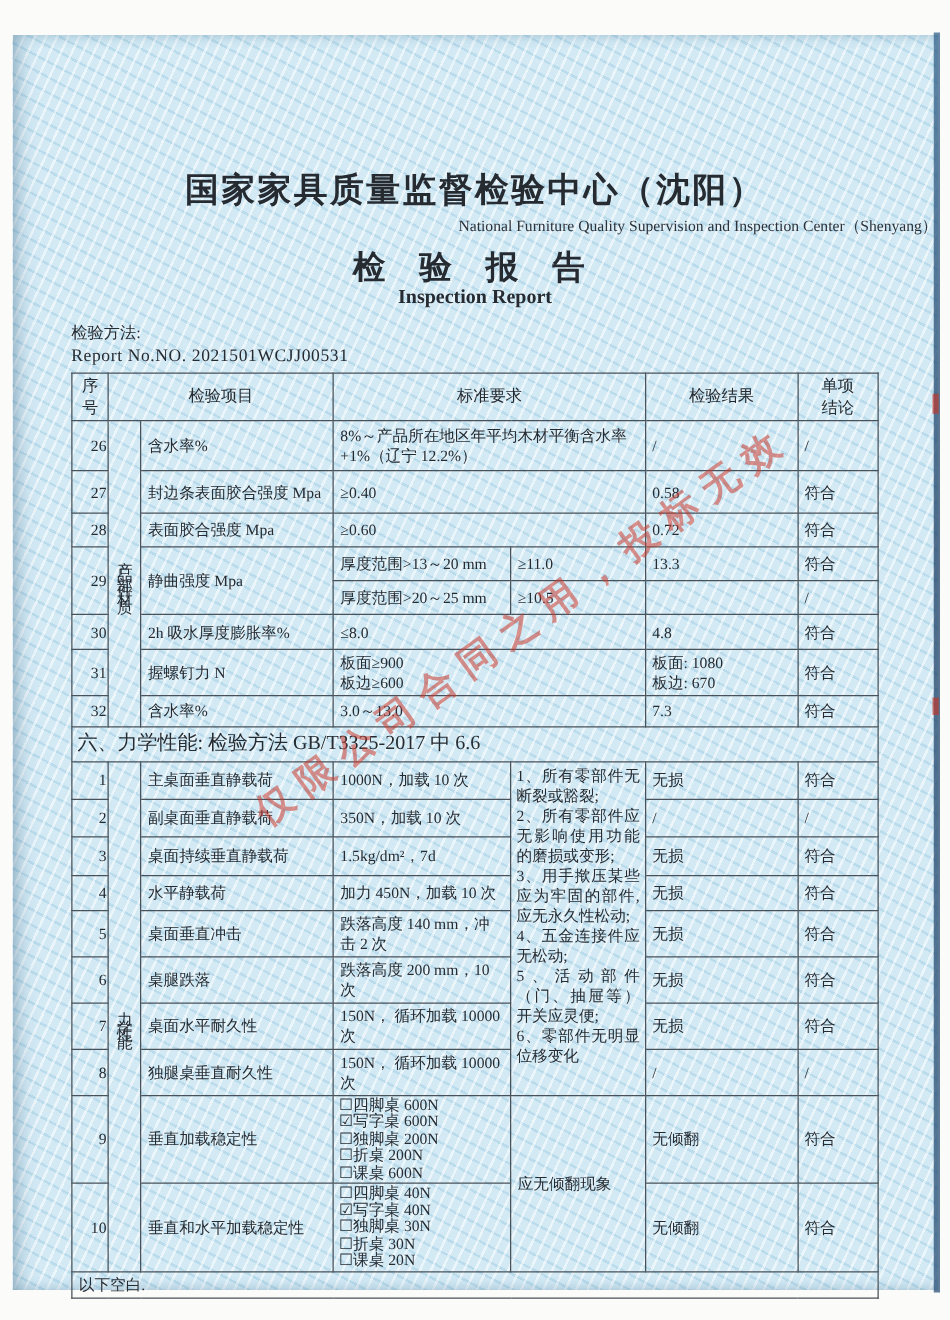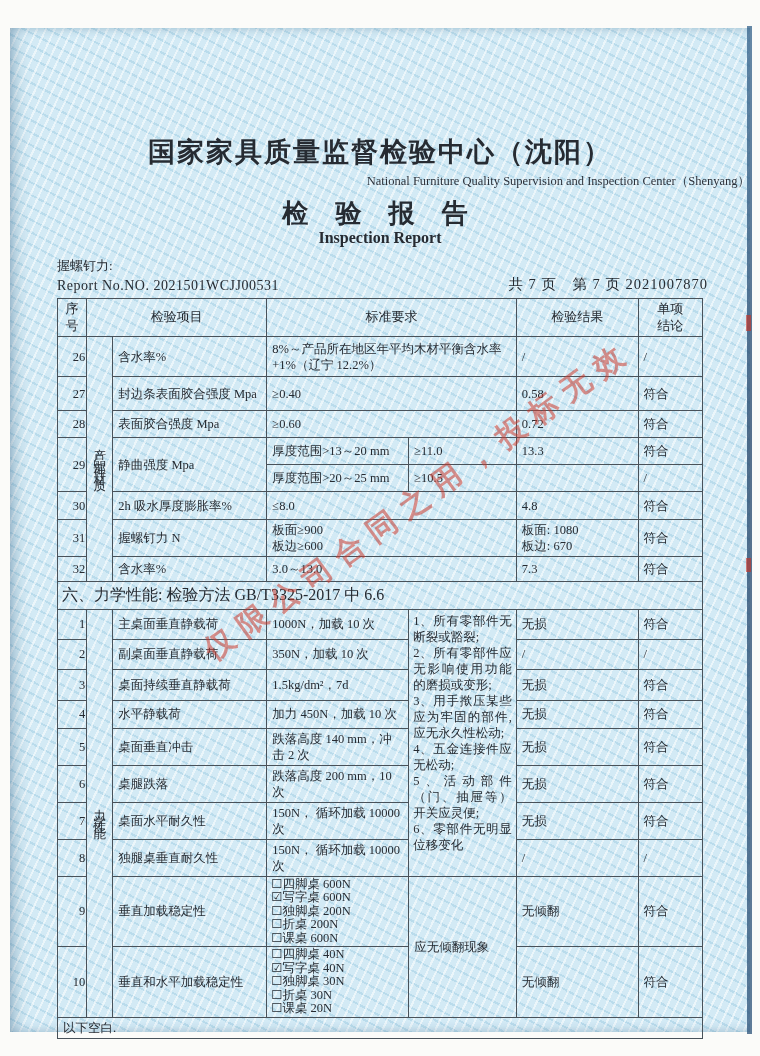--- a/index.html
+++ b/index.html
@@ -63,27 +63,26 @@
 
 <div class="paper">
 
   <div class="org-cn">国家家具质量监督检验中心（沈阳）</div>
   <div class="org-en">National Furniture Quality Supervision and Inspection Center（Shenyang）</div>
   <div class="title-cn">检 验 报 告</div>
   <div class="title-en">Inspection Report</div>
 
   <div class="report-line">
     <div>
-      <div class="rn-label">握螺钉力:</div>
+      <div class="rn-label">检验方法:</div>
       <div class="rn-line">
         <span>Report No.NO.</span>
         <span>2021501WCJJ00531</span>
       </div>
     </div>
-    <div class="page-info">共 7 页　第 7 页 2021007870</div>
   </div>
 
   <table>
     <colgroup>
       <col style="width:29px">
         <col style="width:26px">
         <col style="width:153px">
       <col style="width:141px">
         <col style="width:107px">
         <col style="width:121px">

